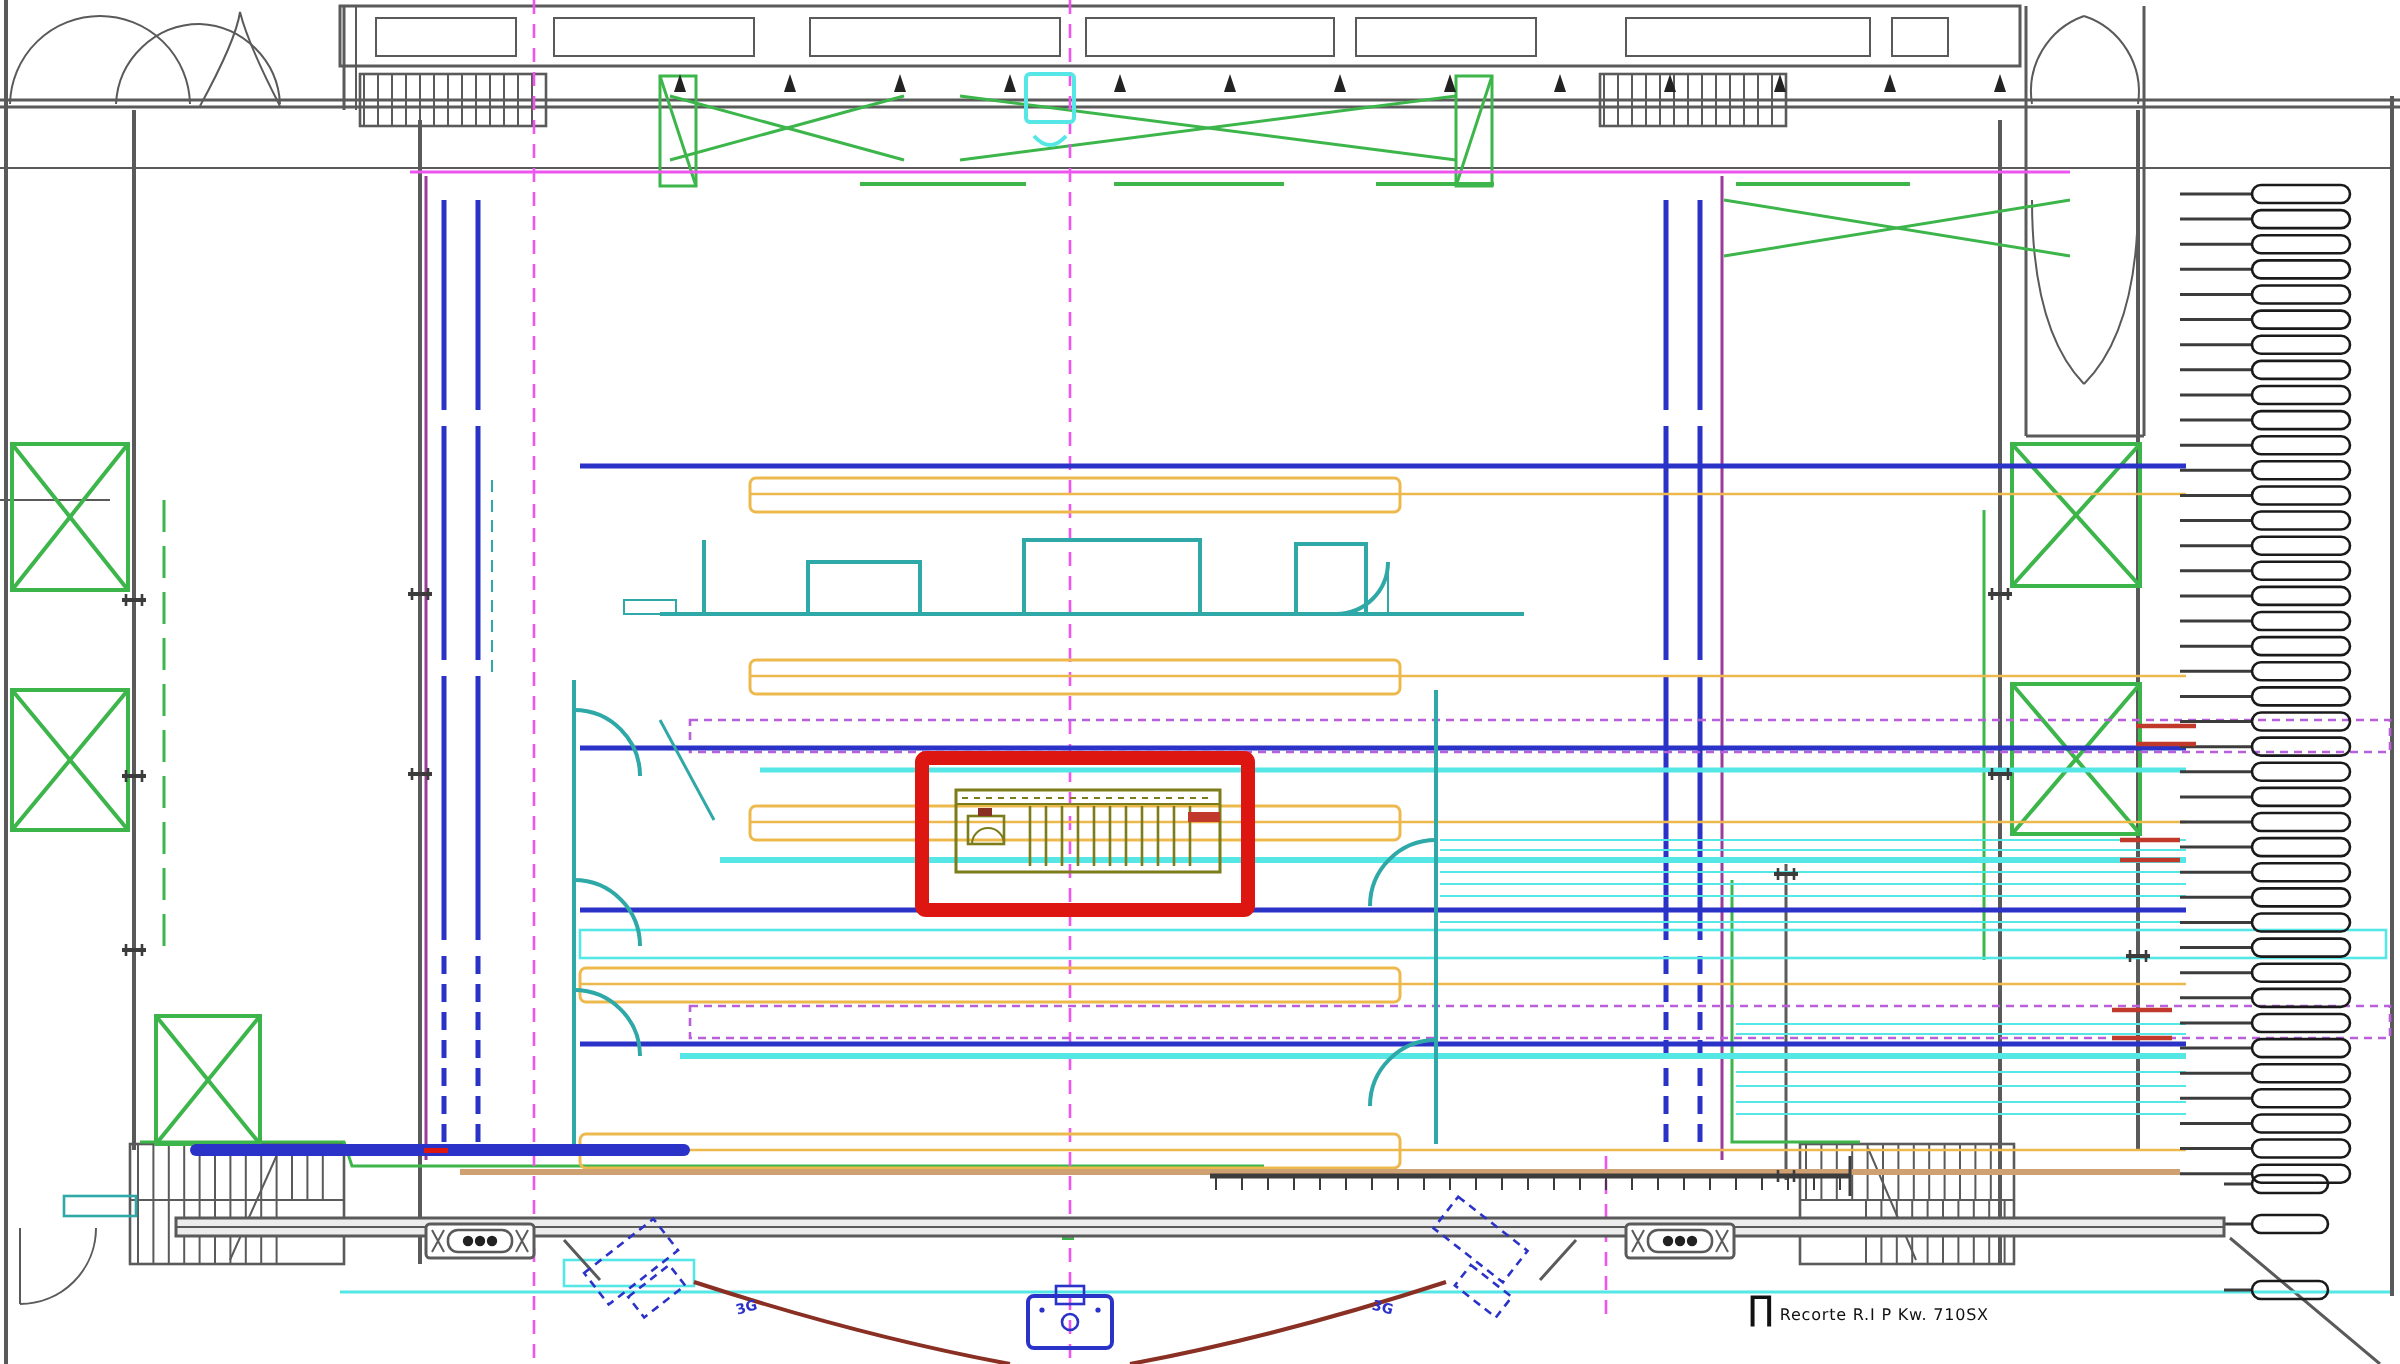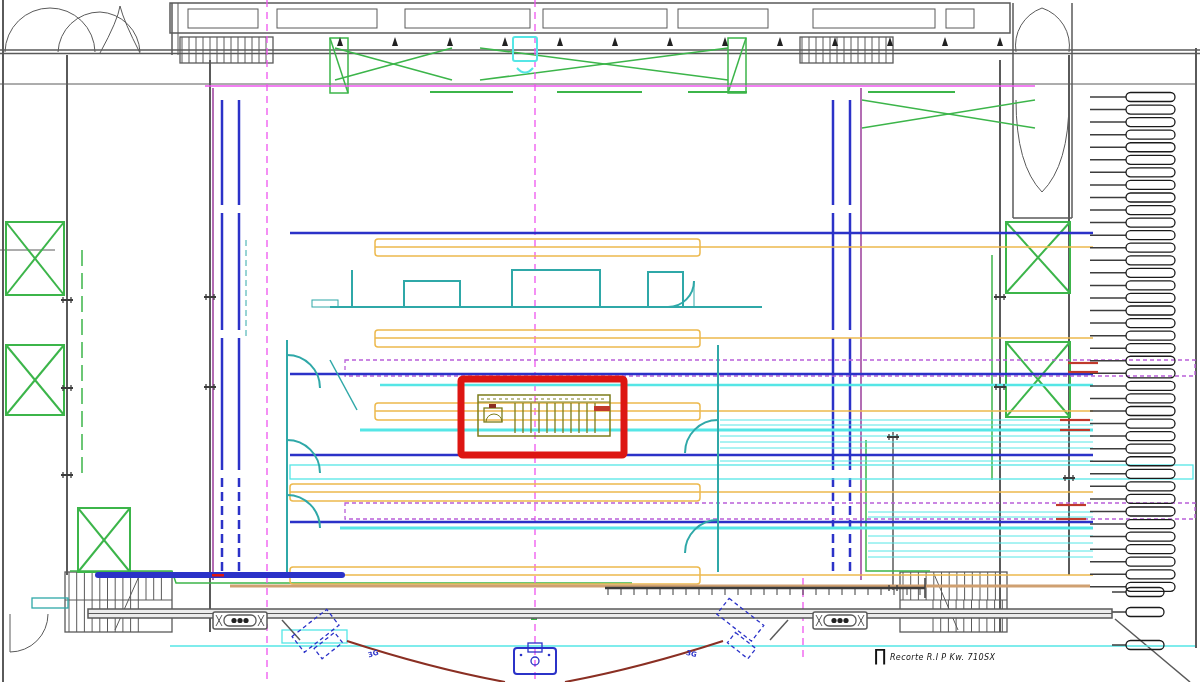--- a/index.html
+++ b/index.html
@@ -13,21 +13,21 @@
   .s-yel{stroke:var(--yellow);} .s-tan{stroke:var(--tan);} .s-red{stroke:var(--red);}
   .s-olv{stroke:var(--olive);} .s-dred{stroke:var(--darkred);} .w1{stroke-width:1} .w13{stroke-width:1.3} .w15{stroke-width:1.5}
   .w2{stroke-width:2} .w25{stroke-width:2.5} .w3{stroke-width:3} .w7{stroke-width:7}
   .dash-mag{stroke-dasharray:7 5} .dash-vio{stroke-dasharray:4 3} .dash-grn{stroke-dasharray:16 7}
   .dash-blu{stroke-dasharray:9 5} .dash-teal{stroke-dasharray:6 4} .dash-spk{stroke-dasharray:4 3}
   .f-light{fill:#ececec} .f-white{fill:#fff} .f-dark{fill:#222;stroke:none}
   .txt{stroke:none;font-family:"DejaVu Sans",sans-serif;}
   .pit-lbl{position:absolute;font-size:7px;font-weight:bold;color:var(--blue);}
   .anno{position:absolute;display:flex;align-items:flex-end;gap:3px;color:#111;}
   .anno .sym{font-size:17px;line-height:.9;}
-  .anno .tx{font-size:8px;letter-spacing:.4px;padding-bottom:1px;font-style:italic;}
+  .anno .tx{font-size:8px;letter-spacing:.4px;padding-bottom:1px;}
 </style>
 </head>
 <body>
 
 <div class="canvas">
 <svg id="cad" width="1200" height="682" viewBox="0 0 1200 682">
 
   <g class="s-wall">
     <line x1="3" y1="0" x2="3" y2="682" class="w2"></line>
     <line x1="1196" y1="48" x2="1196" y2="648" class="w2"></line>

